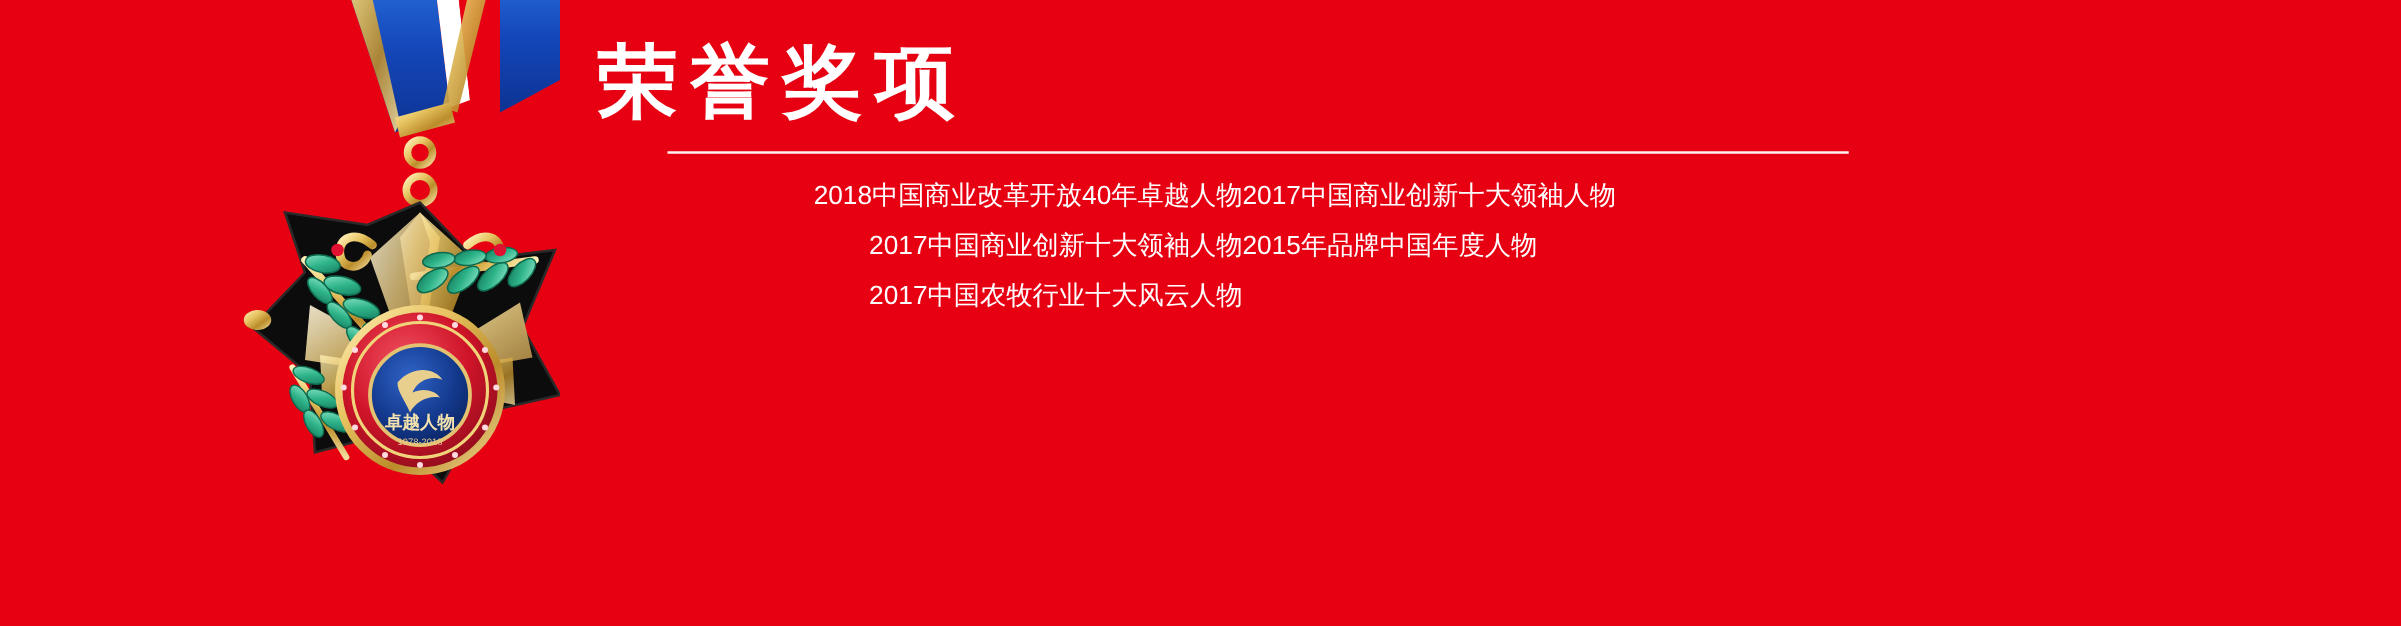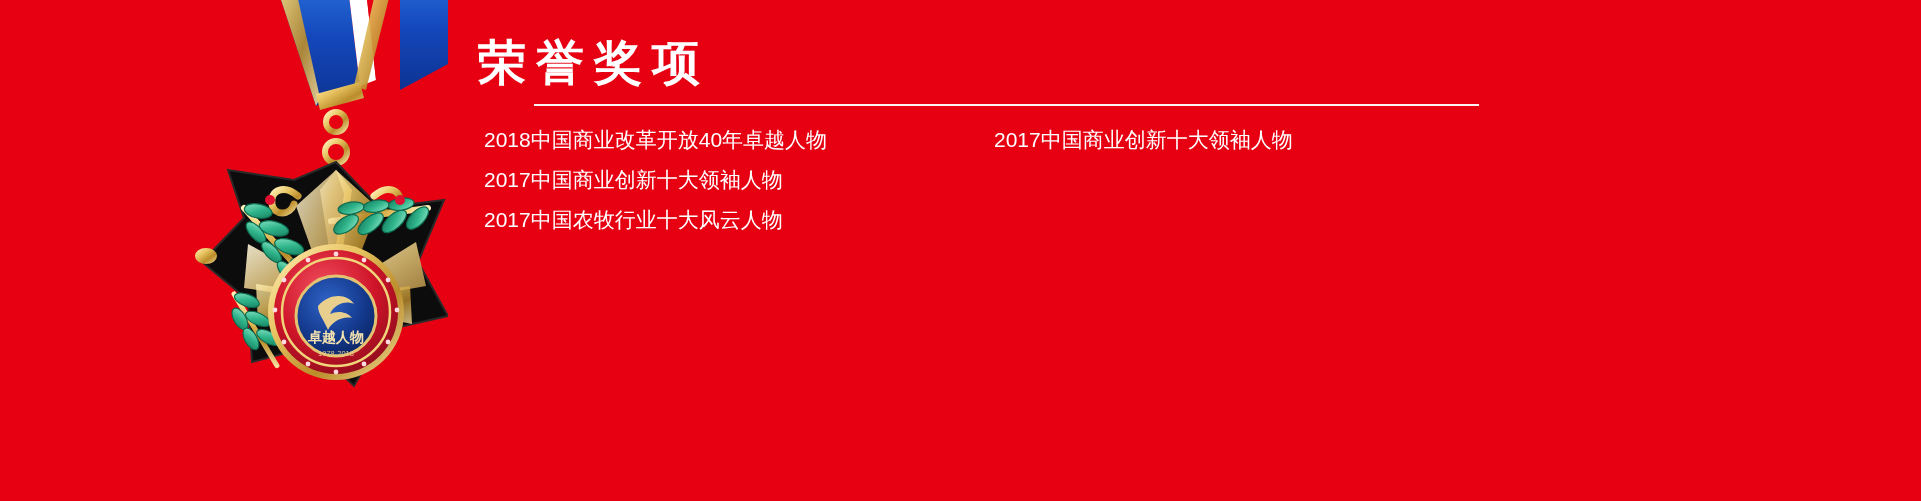--- a/index.html
+++ b/index.html
@@ -27,47 +27,47 @@
   #medal-art svg{display:block;width:100%;height:100%;}
 
   
   #content{
     position:absolute;
     left:478px;
     top:38px;
     width:1000px;
   }
   #page-title{
-    font-size:48px;
+    font-size:64px;
     font-weight:bold;
     color:#ffffff;
     letter-spacing:10px;
     line-height:1.05;
     margin:0 0 16px 0;
     white-space:nowrap;
-    font-family:Liberation Sans, sans-serif;
+    font-family:Liberation Mono, monospace;
   }
   #title-rule{
     height:2px;
     background:#ffffff;
     width:945px;
     margin-left:56px;
     margin-bottom:14px;
     opacity:.95;
   }
   #awards-columns{
     display:flex;
     align-items:flex-start;
     column-gap:0px;
   }
   .award-col{
     display:flex;
     flex-direction:column;
   }
-  #awards-col-left{width:510px;padding-left:6px;}
+  #awards-col-left{width:510px;padding-left:6px;text-align:right;}
   #awards-col-right{width:470px;}
   .award-item{
     color:#ffffff;
     font-size:21px;
     line-height:40px;
     white-space:nowrap;
     font-family:"Liberation Sans","DejaVu Sans",sans-serif;
   }
 </style>
 </head>
@@ -223,18 +223,19 @@
     <div id="awards-columns">
 
       <div class="award-col" id="awards-col-left">
         <div class="award-item">2018中国商业改革开放40年卓越人物</div>
         <div class="award-item">2017中国商业创新十大领袖人物</div>
         <div class="award-item">2017中国农牧行业十大风云人物</div>
       </div>
 
       <div class="award-col" id="awards-col-right">
         <div class="award-item">2017中国商业创新十大领袖人物</div>
+        <div class="award-item">2015年品牌中国年度人物</div>
       </div>
 
     </div>
   </div>
 
 </div>
 
 </body></html>

